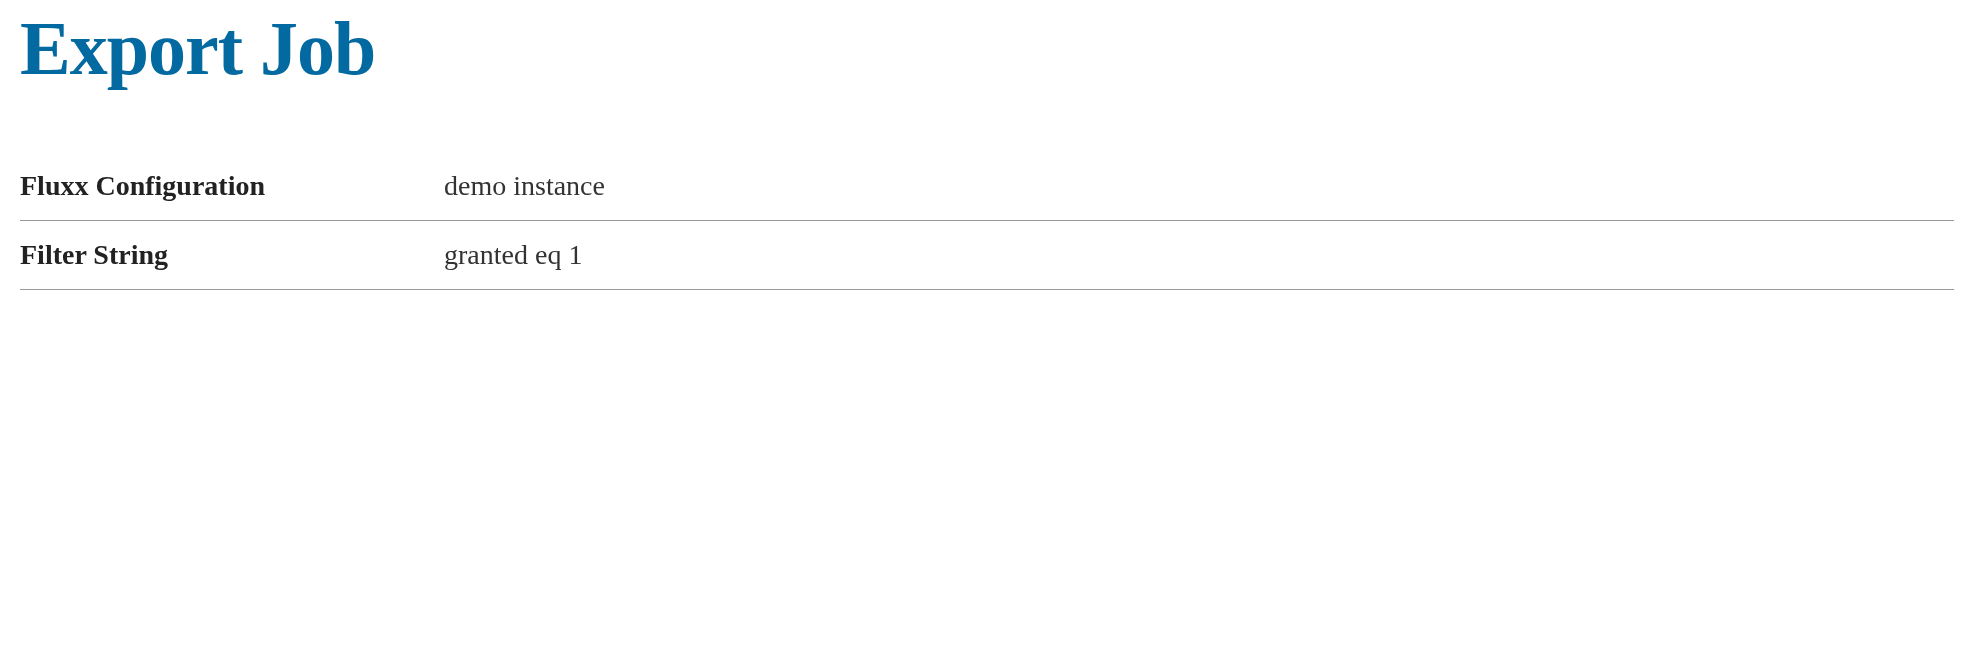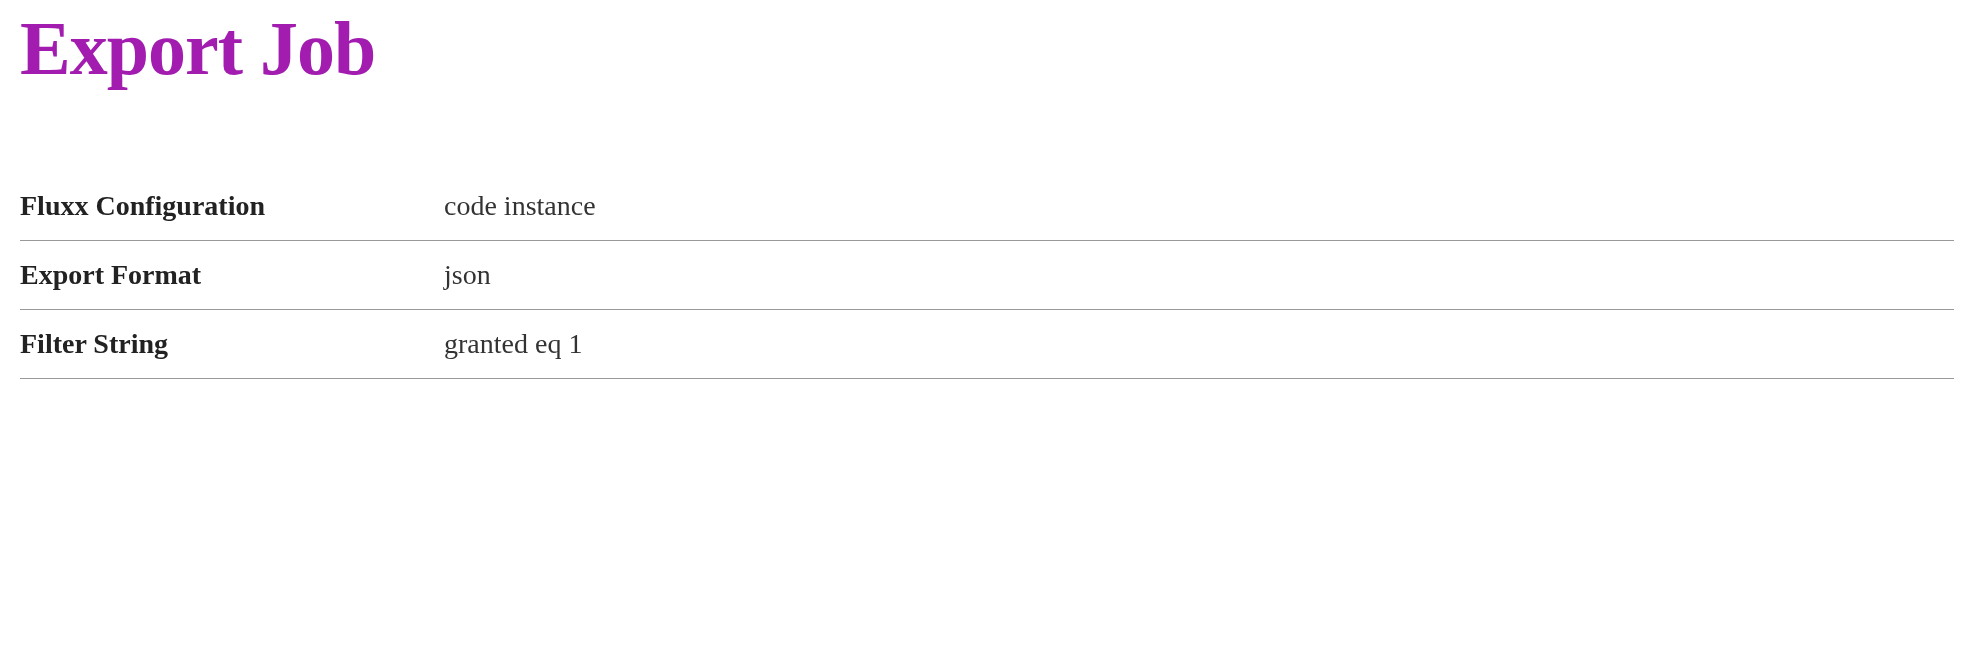--- a/index.html
+++ b/index.html
@@ -10,25 +10,25 @@
     body {
       font-family: Georgia, 'Times New Roman', serif;
       background: #ffffff;
       color: #222222;
       padding: 0 20px;
       width: 1974px;
     }
     .page-title {
       font-size: 76px;
       font-weight: 900;
-      color: #a21caf;
+      color: #0369a1;
       letter-spacing: -1px;
       line-height: 1;
       margin-top: 10px;
-      margin-bottom: 86px;
+      margin-bottom: 66px;
     }
     .detail-table {
       width: 100%;
       border-collapse: collapse;
     }
     .detail-row {
       border-bottom: 1px solid #999999;
     }
     .detail-label {
       width: 424px;
@@ -51,24 +51,20 @@
   </style>
 </head>
 <body>
 
 <h1 class="page-title">Export Job</h1>
 
 <table class="detail-table">
   <tbody>
     <tr class="detail-row">
       <th class="detail-label">Fluxx Configuration</th>
-      <td class="detail-value">code instance</td>
-    </tr>
-    <tr class="detail-row">
-      <th class="detail-label">Export Format</th>
-      <td class="detail-value">json</td>
+      <td class="detail-value">demo instance</td>
     </tr>
     <tr class="detail-row">
       <th class="detail-label">Filter String</th>
       <td class="detail-value">granted eq 1</td>
     </tr>
   </tbody>
 </table>
 
 </body></html>

